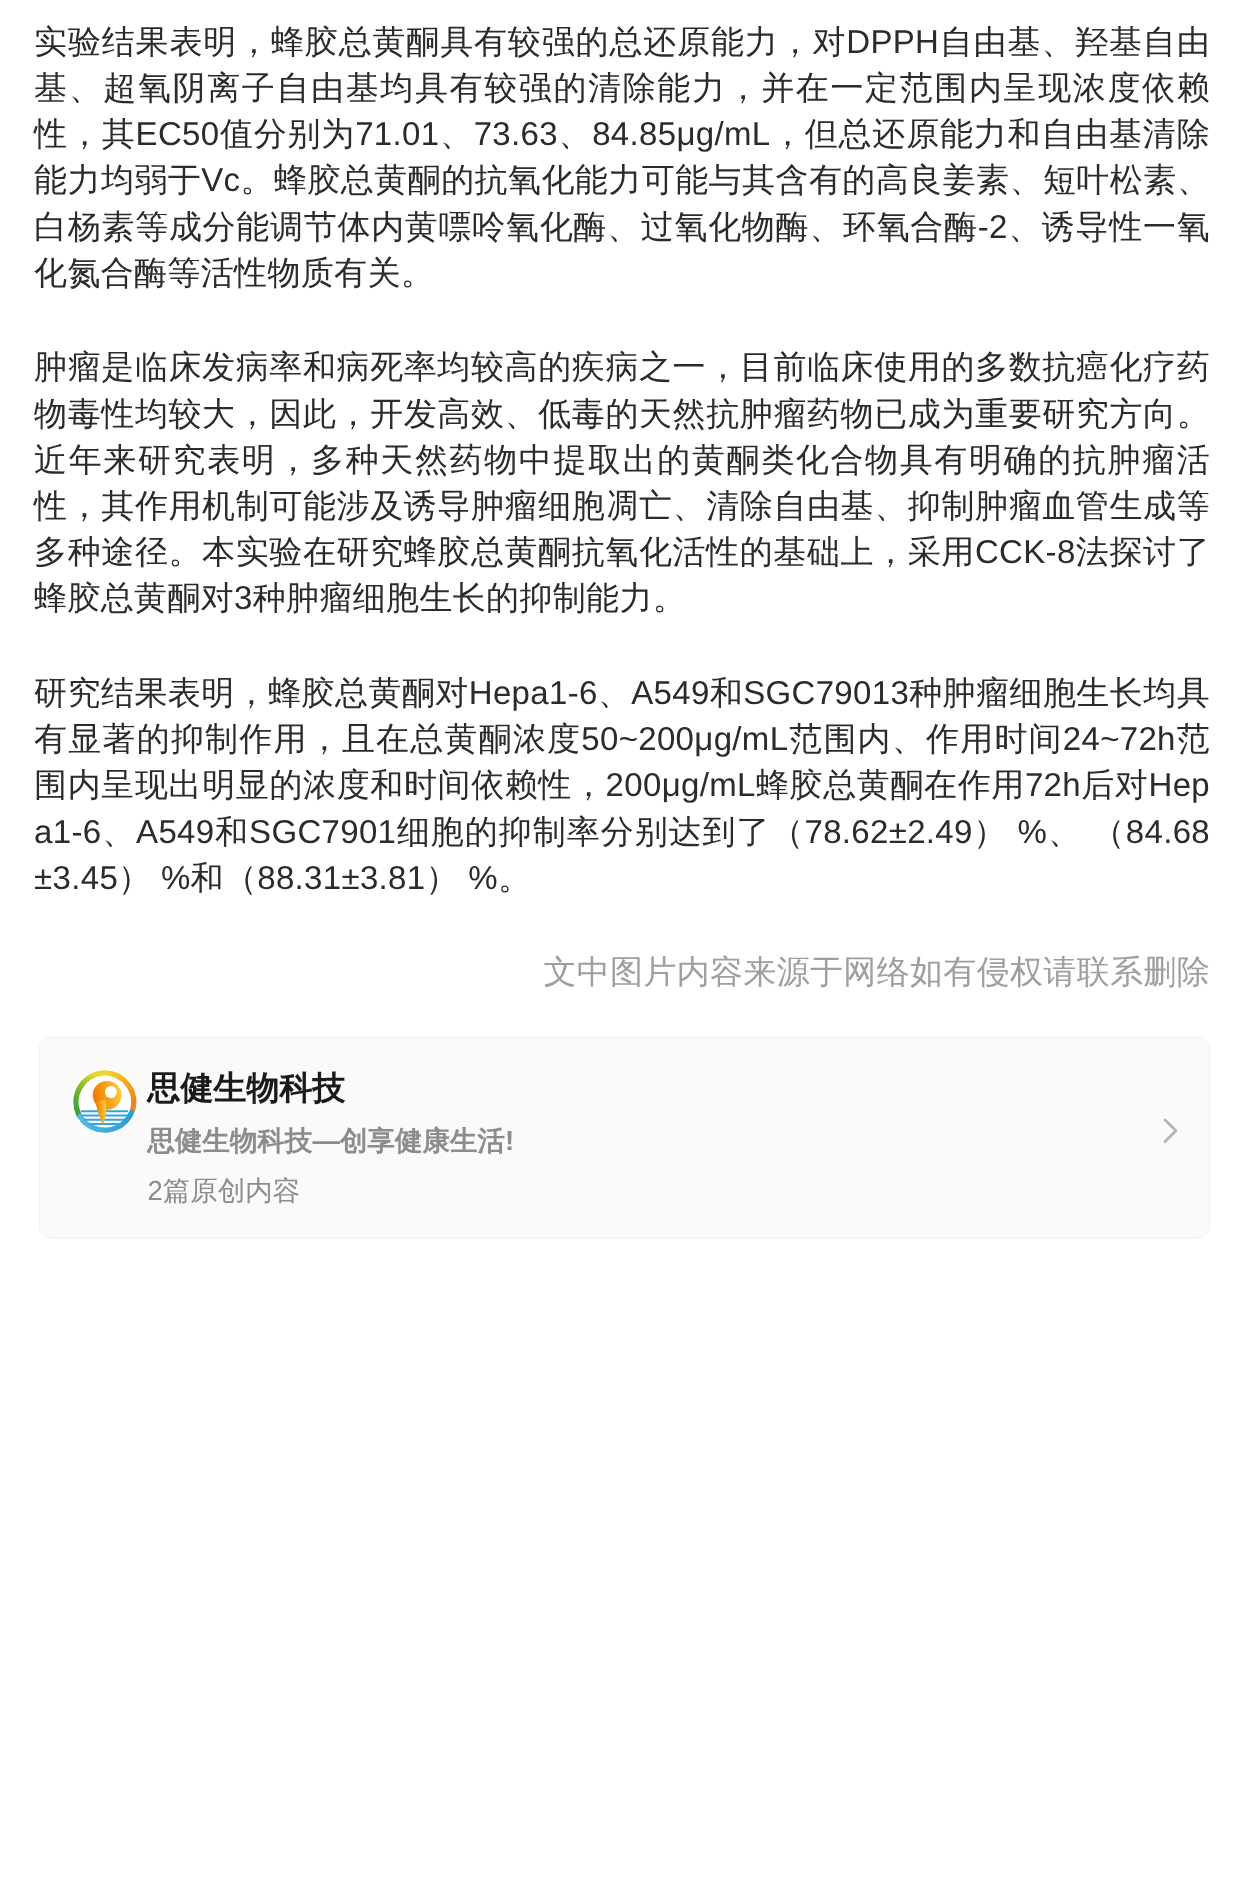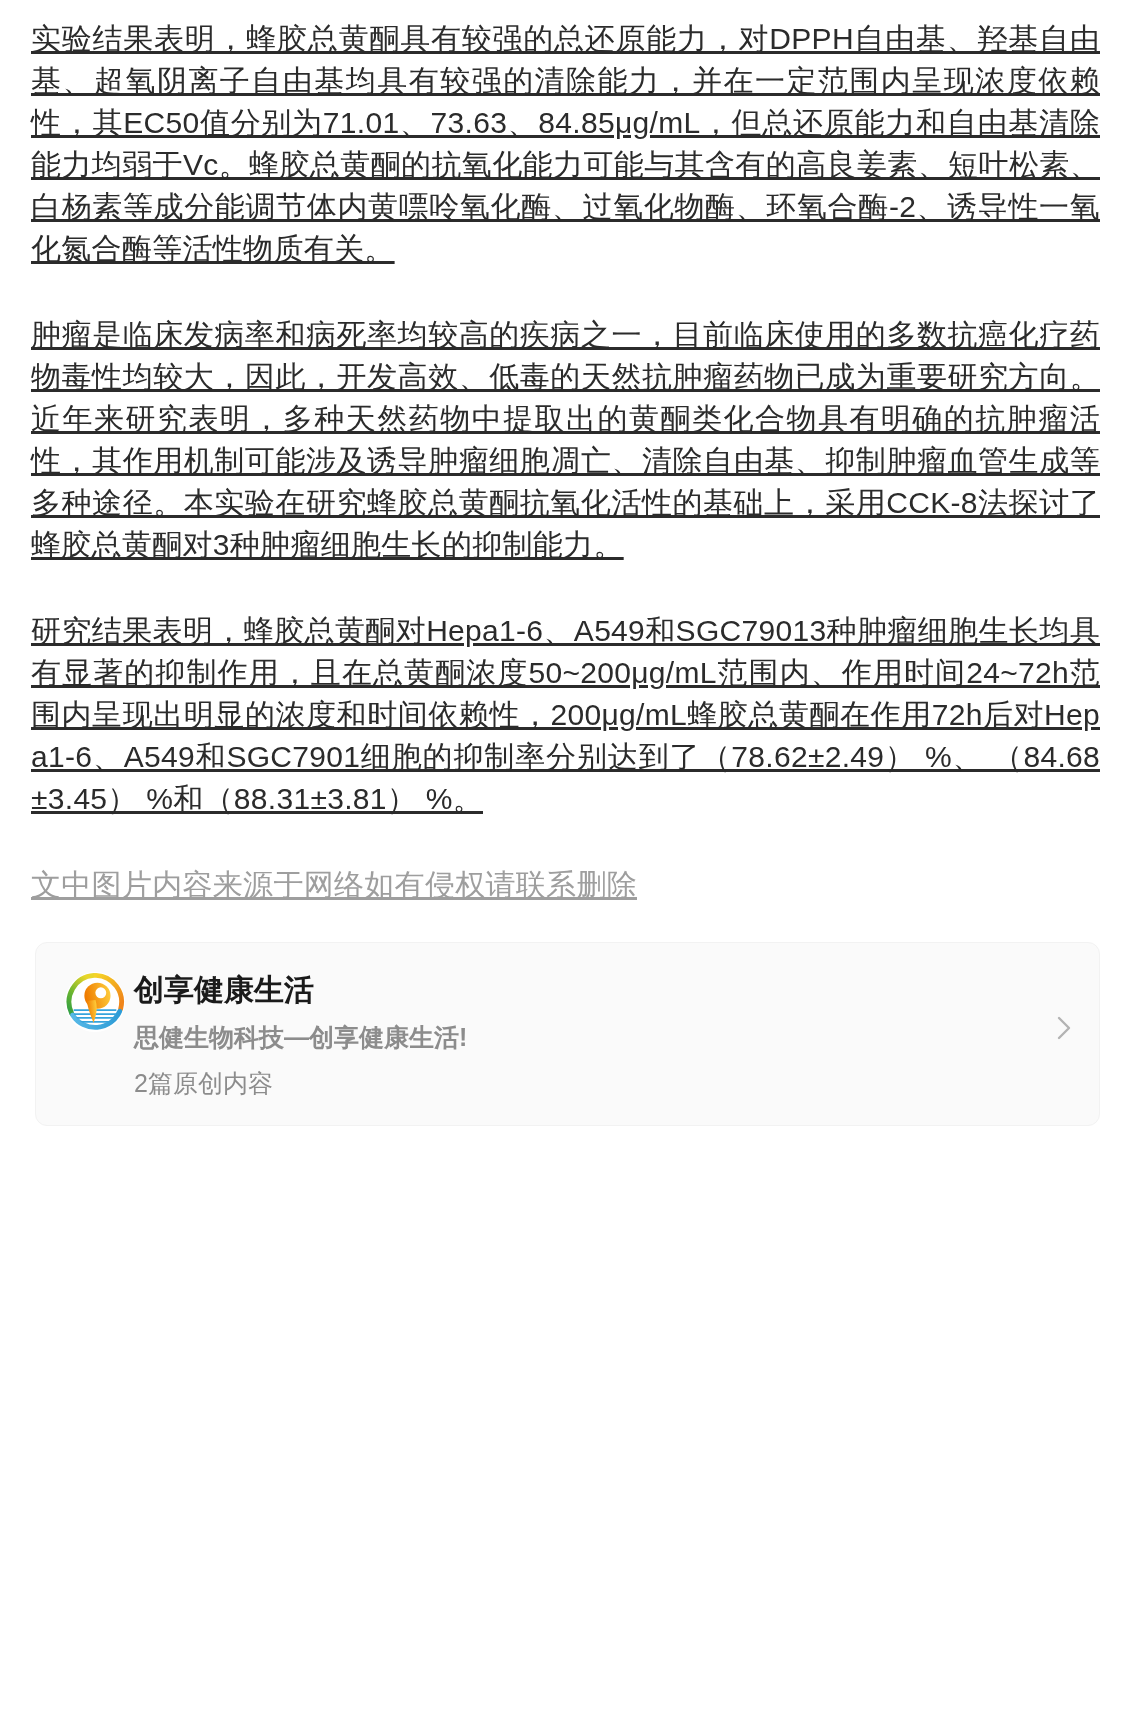--- a/index.html
+++ b/index.html
@@ -18,25 +18,24 @@
     padding: 18px 39px 0 31px;
     font-size: 30px;
     line-height: 42px;
     color: #2b2b2b;
     text-align: justify;
     letter-spacing: 0.3px;
     word-break: break-all;
   }
   .article p {
     margin: 0 0 44px 0;
-    text-decoration: underline;
   }
   .article p.disclaimer {
     color: #9e9e9e;
-    text-align: left;
+    text-align: right;
     margin-bottom: 36px;
   }
   .account-card {
     position: relative;
     margin: 0 39px 0 35px;
     background: #fafafa;
     border: 1px solid #f2f2f2;
     border-radius: 12px;
     box-sizing: border-box;
   }
@@ -128,21 +127,21 @@
           <path d="M10 44.5 H54" stroke="#35a3dc" stroke-width="1.8" fill="none"></path>
           <path d="M10 48.5 H54" stroke="#35a3dc" stroke-width="1.8" fill="none"></path>
           <path d="M12 52.5 H52" stroke="#35a3dc" stroke-width="1.8" fill="none"></path>
         </g>
         <circle cx="34.5" cy="25.5" r="13.5" fill="url(#gComma)"></circle>
         <path d="M23.5 31 C25 40 27.5 46 30.5 53.5 C33.5 45 35 38 32.5 30 Z" fill="url(#gComma)"></path>
         <circle cx="38" cy="22.5" r="5.6" fill="#ffffff"></circle>
       </svg>
     </div>
     <div class="info">
-      <div class="acct-name">创享健康生活</div>
+      <div class="acct-name">思健生物科技</div>
       <div class="acct-desc">思健生物科技—创享健康生活!</div>
       <div class="acct-meta">2篇原创内容</div>
     </div>
     <svg class="chevron" viewBox="0 0 18 26">
       <polyline points="4,3 14,13 4,23" fill="none" stroke="#b3b3b3" stroke-width="2.4" stroke-linecap="round" stroke-linejoin="round"></polyline>
     </svg>
   </div>
 
 </div>
 

